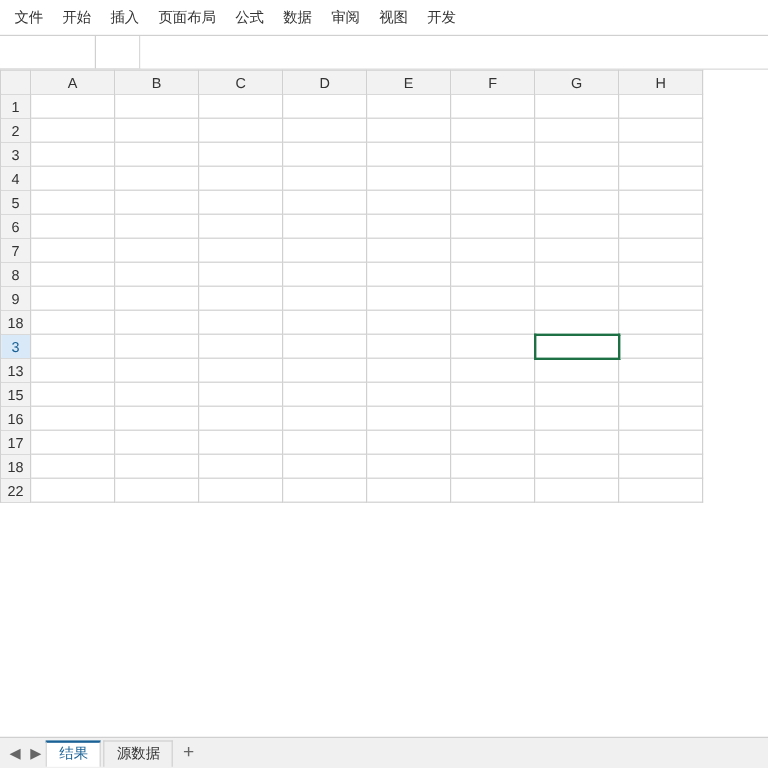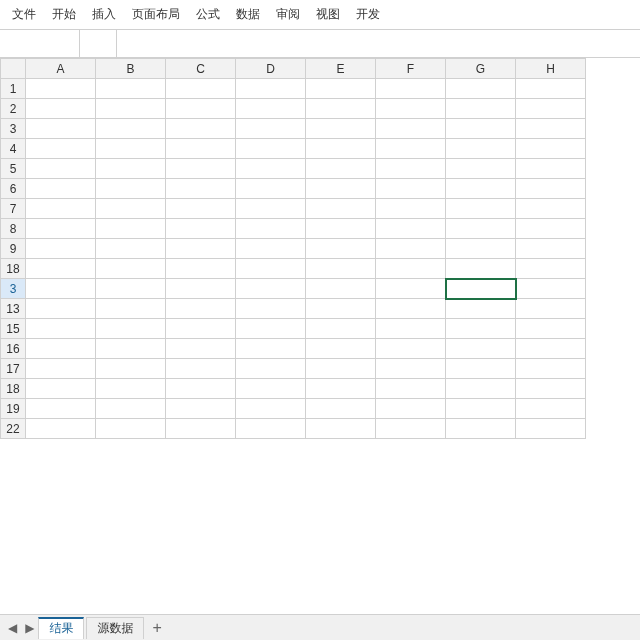--- a/index.html
+++ b/index.html
@@ -400,31 +400,20 @@
           <td class="cell" contenteditable="false" style=""></td>
           <td class="cell" contenteditable="false" style=""></td>
           <td class="cell" contenteditable="false" style=""></td>
           <td class="cell" contenteditable="false" style=""></td>
           <td class="cell" contenteditable="false" style=""></td>
           <td class="cell" contenteditable="false" style=""></td>
           <td class="cell" contenteditable="false" style=""></td>
           <td class="cell" contenteditable="false" style=""></td>
         </tr>
         <tr>
-          <td class="row-num">19</td>
-          <td class="cell" contenteditable="false" style=""></td>
-          <td class="cell" contenteditable="false" style=""></td>
-          <td class="cell" contenteditable="false" style=""></td>
-          <td class="cell" contenteditable="false" style=""></td>
-          <td class="cell" contenteditable="false" style=""></td>
-          <td class="cell" contenteditable="false" style=""></td>
-          <td class="cell" contenteditable="false" style=""></td>
-          <td class="cell" contenteditable="false" style=""></td>
-        </tr>
-        <tr>
           <td class="row-num">22</td>
           <td class="cell" contenteditable="false" style=""></td>
           <td class="cell" contenteditable="false" style=""></td>
           <td class="cell" contenteditable="false" style=""></td>
           <td class="cell" contenteditable="false" style=""></td>
           <td class="cell" contenteditable="false" style=""></td>
           <td class="cell" contenteditable="false" style=""></td>
           <td class="cell" contenteditable="false" style=""></td>
           <td class="cell" contenteditable="false" style=""></td>
         </tr>

